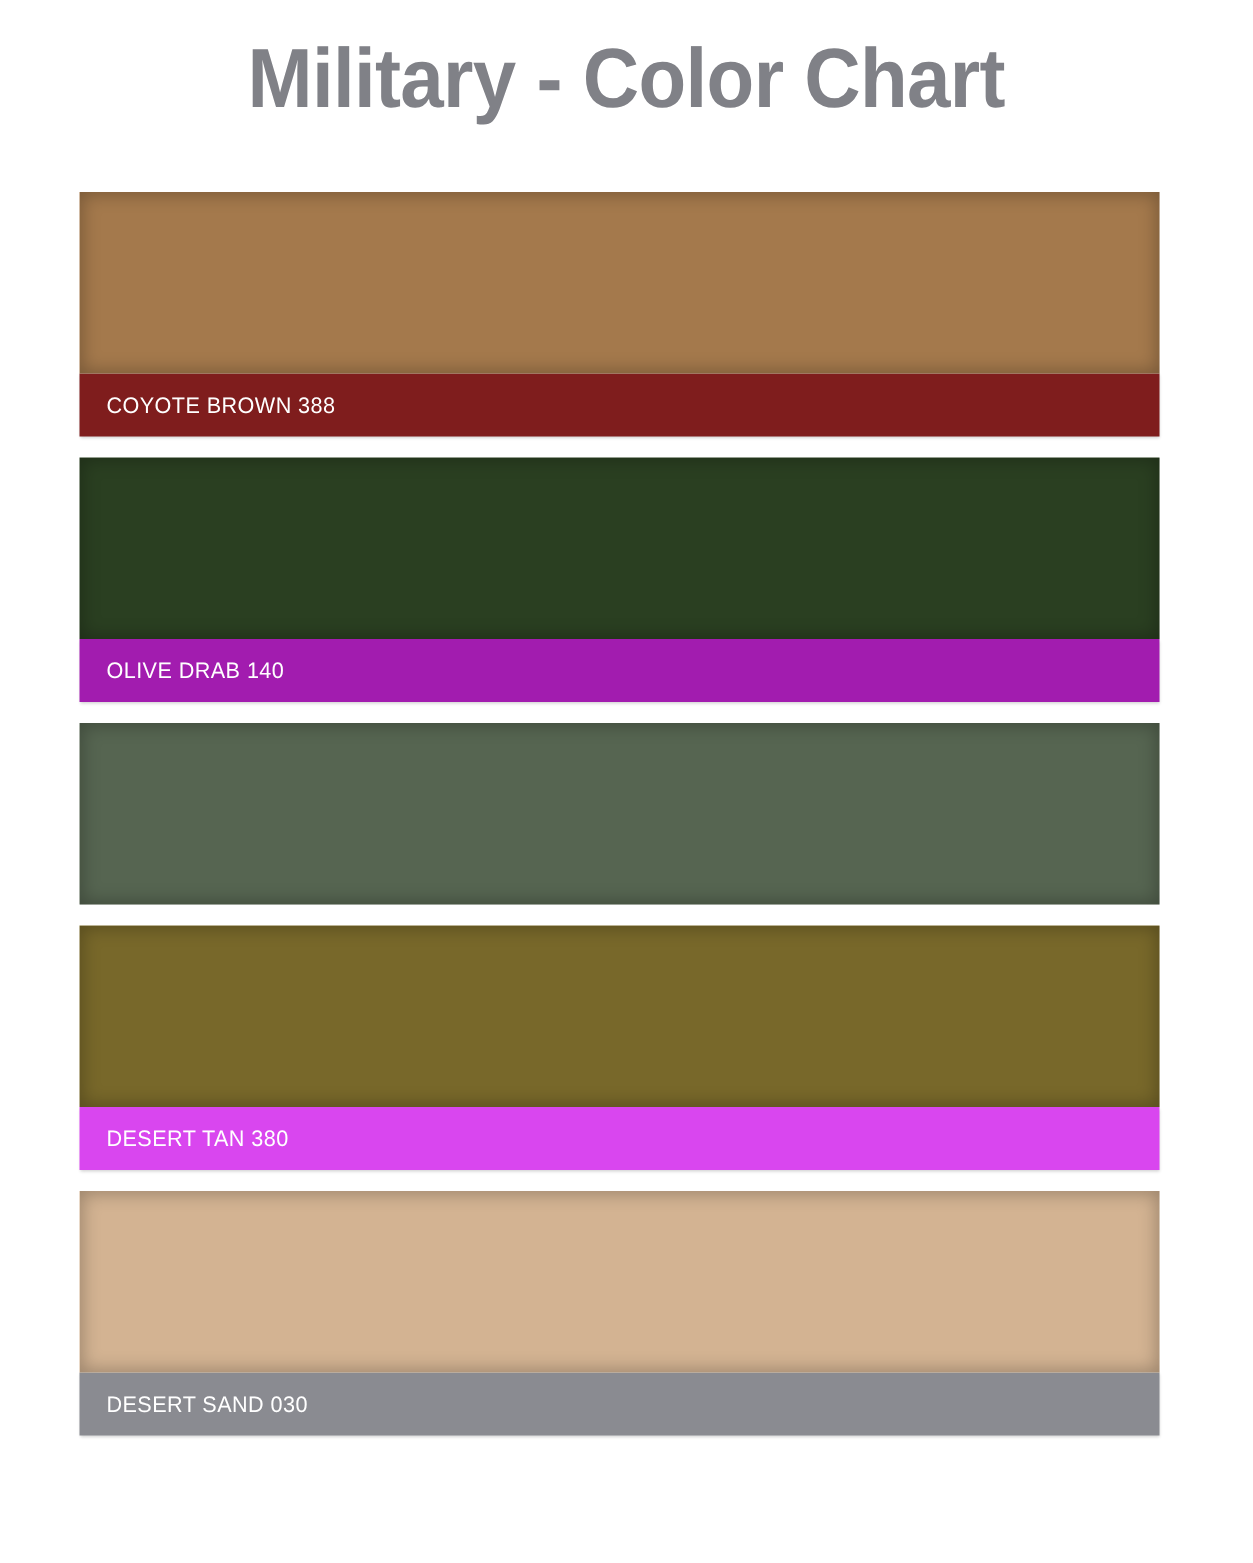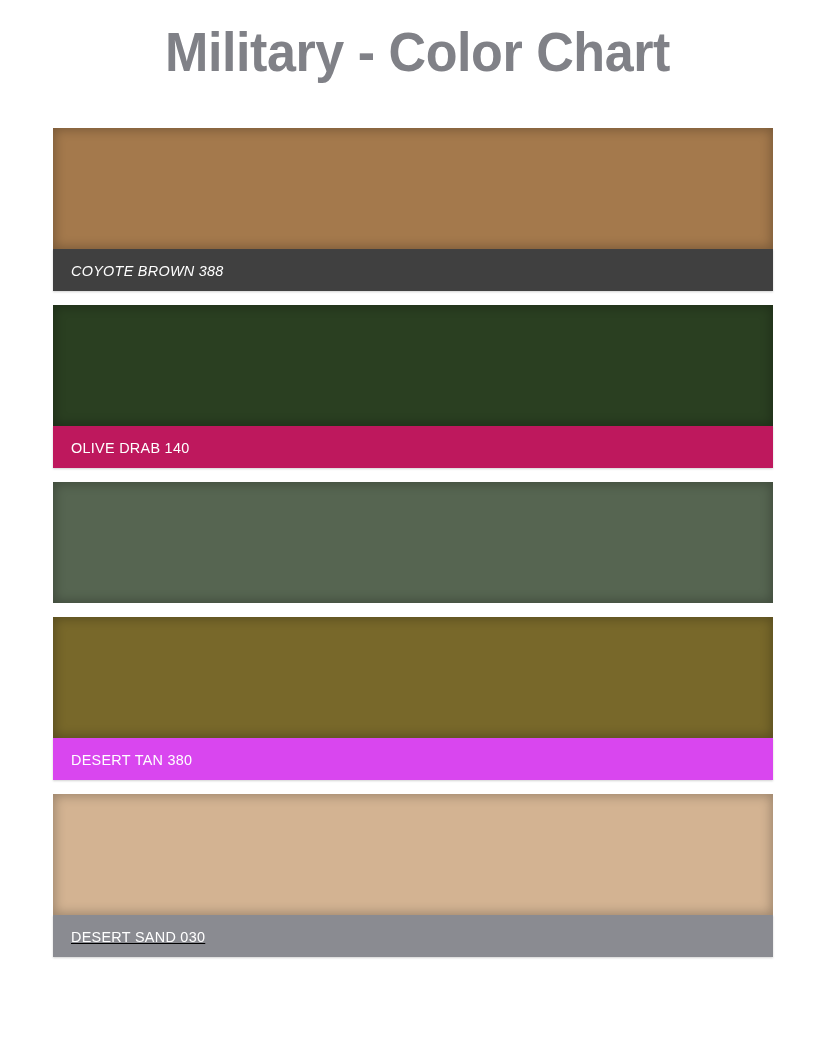--- a/index.html
+++ b/index.html
@@ -48,21 +48,20 @@
     top: 128px;
     width: 720px;
   }
 
   .swatch-block {
     width: 720px;
     margin-bottom: 14px;
   }
   .swatch-block:last-child {
     margin-bottom: 0;
-    text-decoration: underline;
   }
 
   .swatch-color {
     position: relative;
     width: 720px;
     height: 121px;
     box-sizing: border-box;
     overflow: hidden;
   }
   
@@ -104,28 +103,28 @@
 <body style="background: rgb(255, 255, 255);">
 
 <div class="page">
 
   <div class="chart-title" style="color: rgb(128, 129, 135);">Military - Color Chart</div>
 
   <div class="swatch-list">
 
     <div class="swatch-block">
       <div class="swatch-color" style="background-color: rgb(164, 121, 76);"></div>
-      <div class="swatch-label" style="background-color: #404040; font-style: italic;">
+      <div class="swatch-label" style="background-color: #7f1d1d;">
         <span class="swatch-label-text" style="color: rgb(255, 255, 255);">COYOTE BROWN 388</span>
       </div>
     </div>
 
     <div class="swatch-block">
       <div class="swatch-color" style="background-color: rgb(42, 63, 33);"></div>
-      <div class="swatch-label" style="background-color: #be185d;">
+      <div class="swatch-label" style="background-color: #a21caf;">
         <span class="swatch-label-text" style="color: rgb(255, 255, 255);">OLIVE DRAB 140</span>
       </div>
     </div>
 
     <div class="swatch-block">
       <div class="swatch-color" style="background-color: rgb(86, 101, 81);"></div>
     </div>
 
     <div class="swatch-block">
       <div class="swatch-color" style="background-color: rgb(120, 104, 42);"></div>

